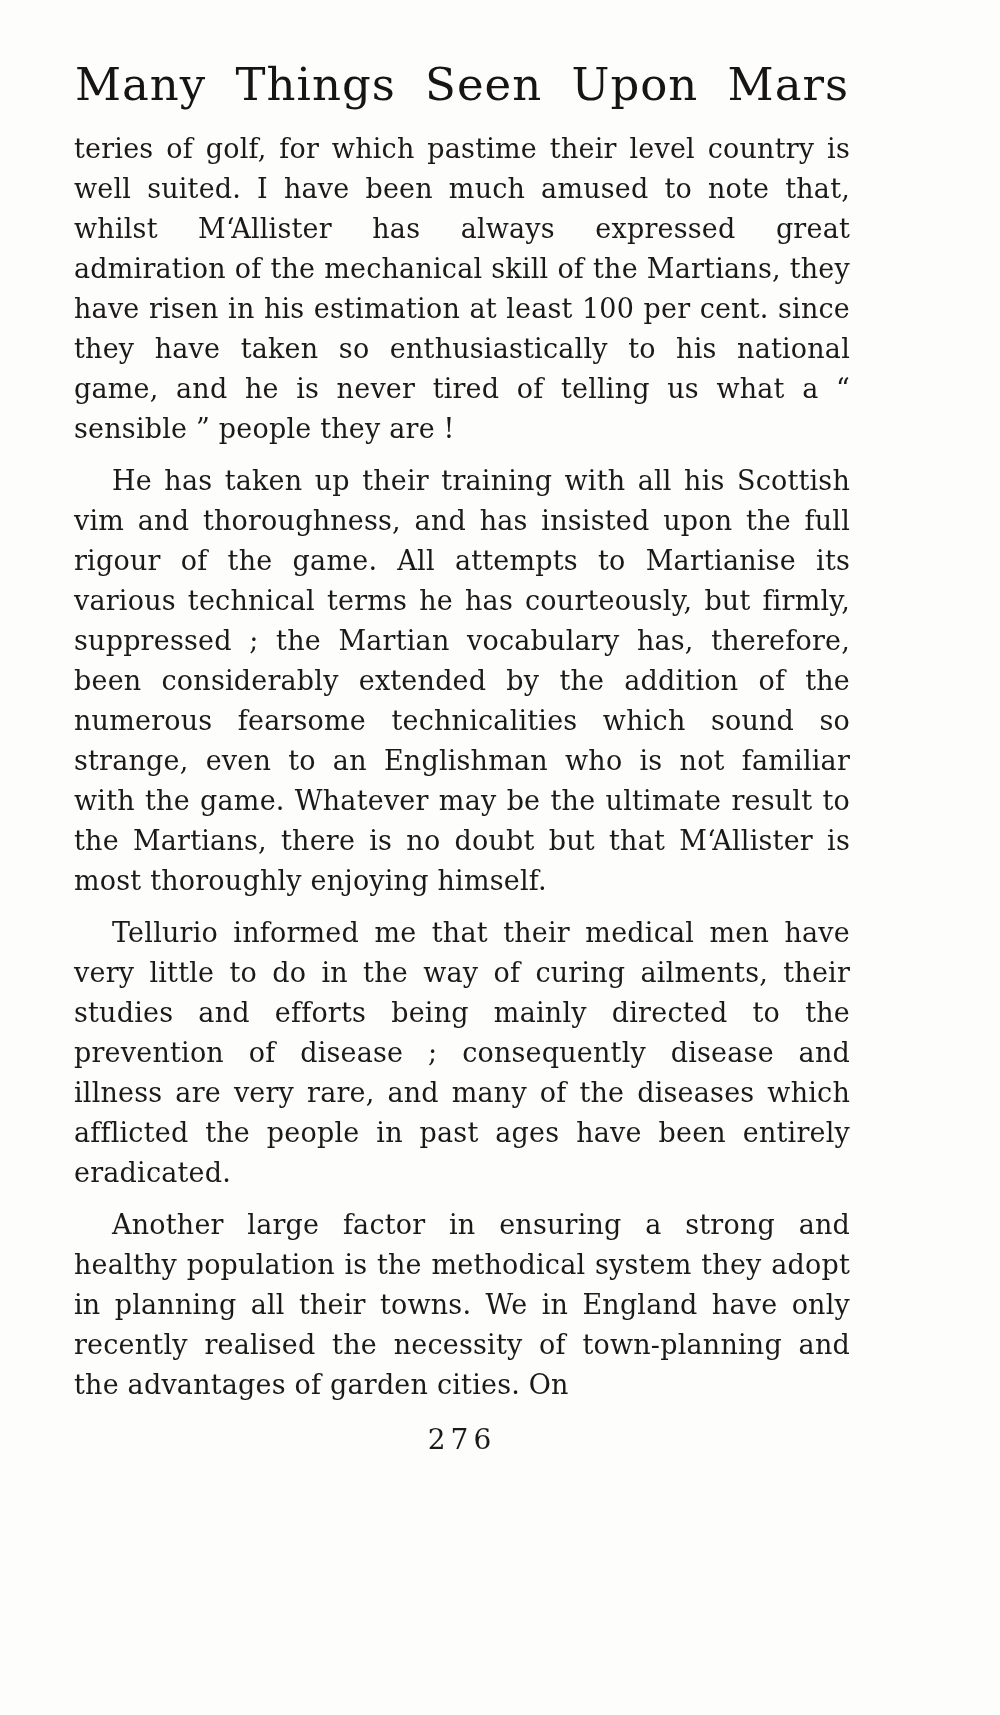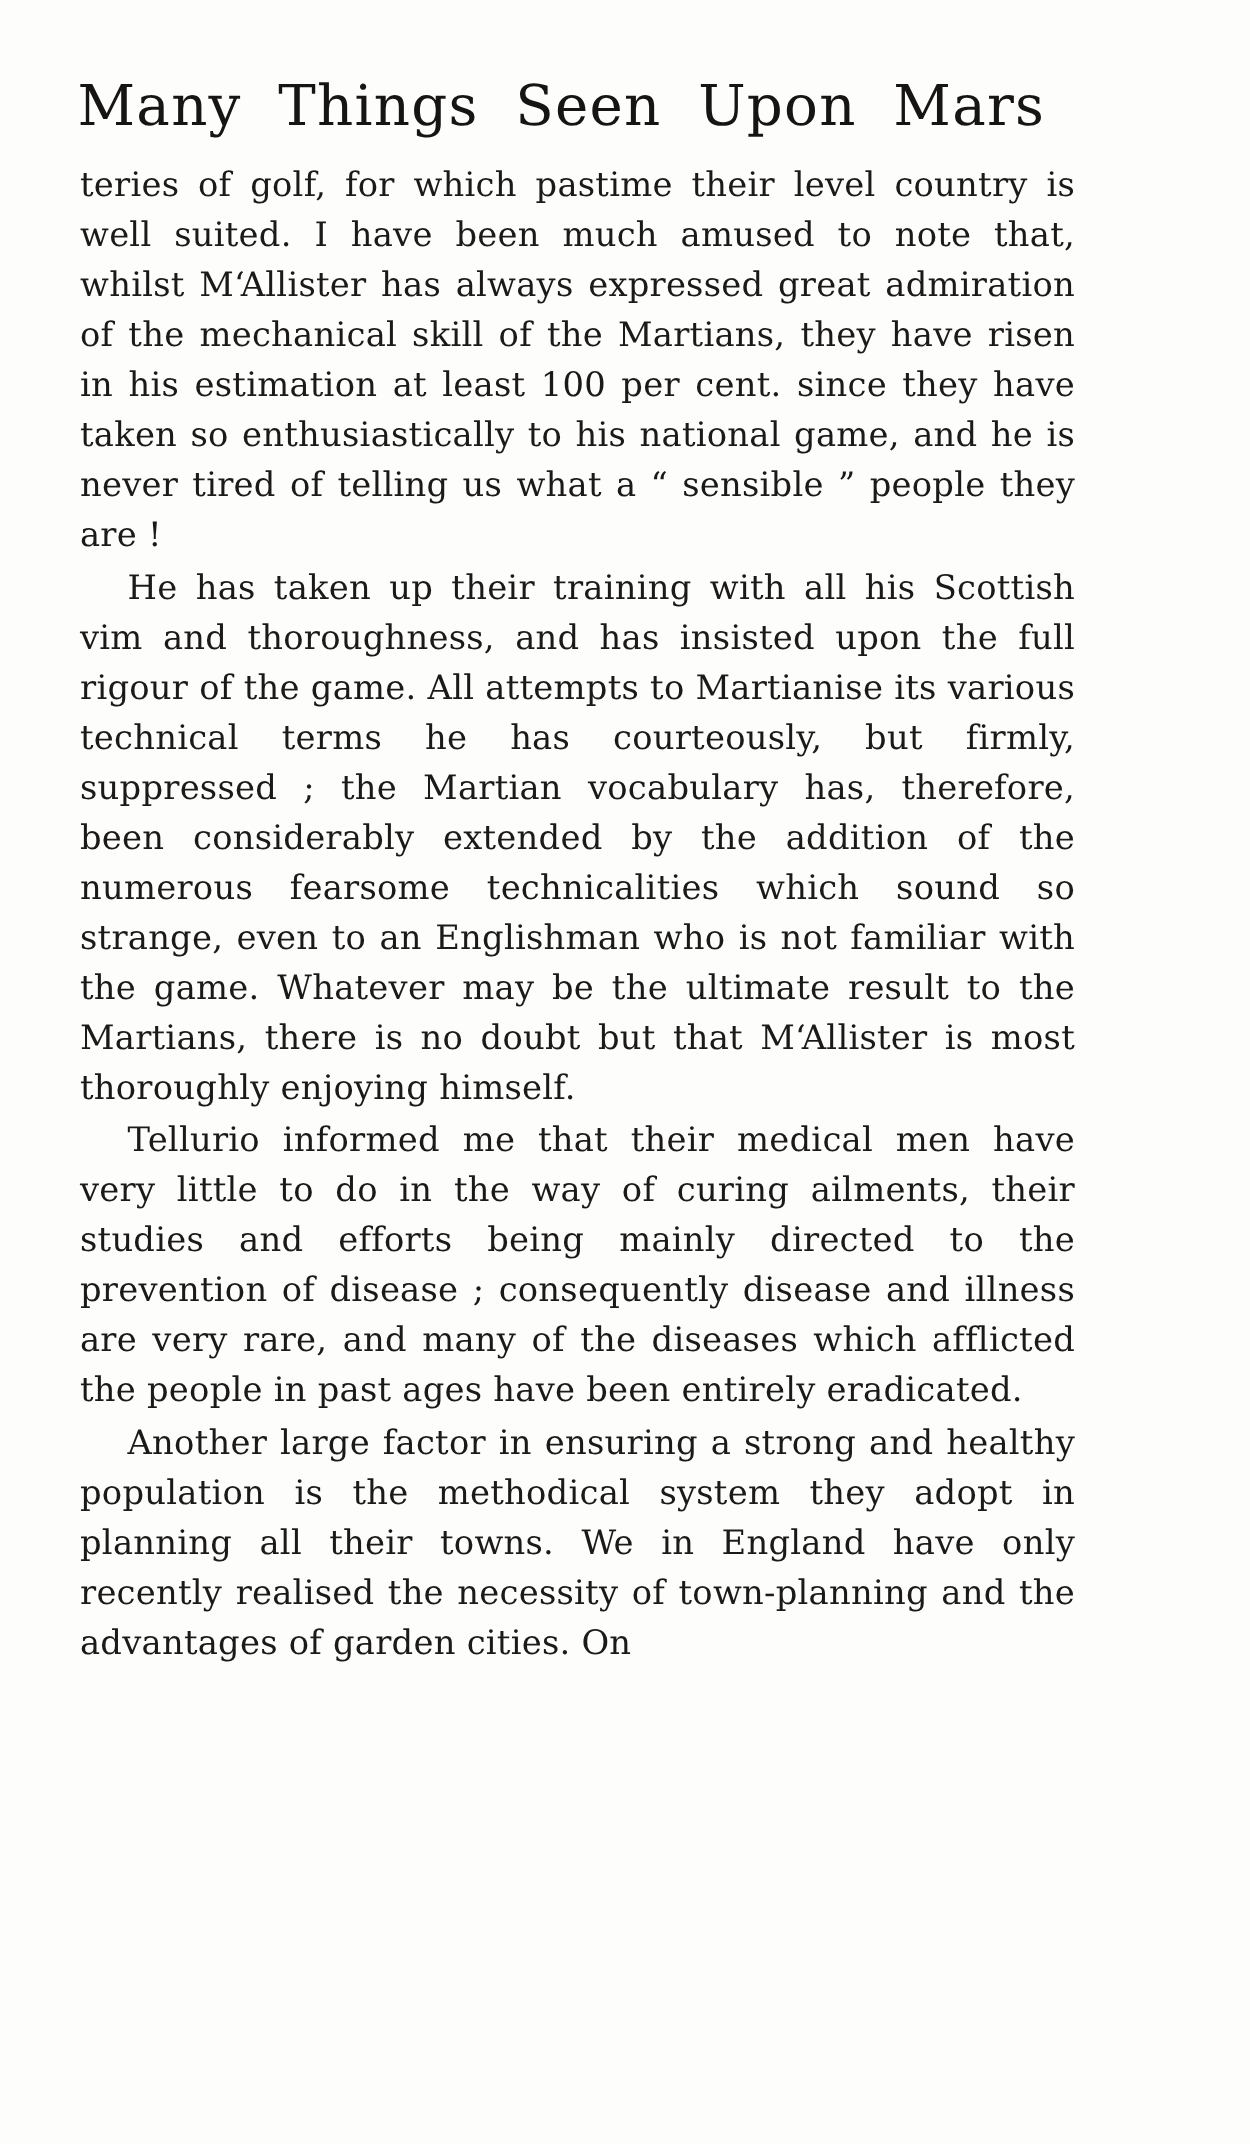--- a/index.html
+++ b/index.html
@@ -16,33 +16,34 @@
     box-sizing: border-box;
     padding: 58px 138px 0 62px;
     font-family: "DejaVu Serif", "Liberation Serif", serif;
     color: #1c1a18;
     overflow: hidden;
   }
   .title {
     margin: 0 0 18px 0;
     font-size: 45px;
     font-weight: 500;
+    text-align: center;
     letter-spacing: 1px;
     word-spacing: 14px;
     white-space: nowrap;
     color: #171513;
   }
   .body-text {
     font-size: 27px;
     line-height: 40px;
     text-align: justify;
     letter-spacing: 0.2px;
   }
   .para {
-    margin: 2px;
+    margin: 12px;
     text-indent: 38px;
   }
   .para.no-indent {
     text-indent: 0;
   }
   .page-number {
     margin-top: 18px;
     text-align: center;
     font-size: 28px;
     letter-spacing: 5px;
@@ -55,13 +56,14 @@
 <div class="page">
   <h1 class="title">Many Things Seen Upon Mars</h1>
 
   <div class="body-text">
     <p class="para no-indent">teries of golf, for which pastime their level country is well suited.  I have been much amused to note that, whilst M‘Allister has always expressed great admiration of the mechanical skill of the Martians, they have risen in his estimation at least 100 per cent. since they have taken so enthusiastically to his national game, and he is never tired of telling us what a “ sensible ” people they are !</p>
     <p class="para">He has taken up their training with all his Scottish vim and thoroughness, and has insisted upon the full rigour of the game.  All attempts to Martianise its various technical terms he has courteously, but firmly, suppressed ; the Martian vocabulary has, therefore, been considerably extended by the addition of the numerous fearsome technicalities which sound so strange, even to an Englishman who is not familiar with the game.  Whatever may be the ultimate result to the Martians, there is no doubt but that M‘Allister is most thoroughly enjoying himself.</p>
     <p class="para">Tellurio informed me that their medical men have very little to do in the way of curing ailments, their studies and efforts being mainly directed to the prevention of disease ; consequently disease and illness are very rare, and many of the diseases which afflicted the people in past ages have been entirely eradicated.</p>
     <p class="para">Another large factor in ensuring a strong and healthy population is the methodical system they adopt in planning all their towns.  We in England have only recently realised the necessity of town-planning and the advantages of garden cities.  On</p>
   </div>
 
+  <div class="page-number">276</div>
 </div>
 
 </body></html>

